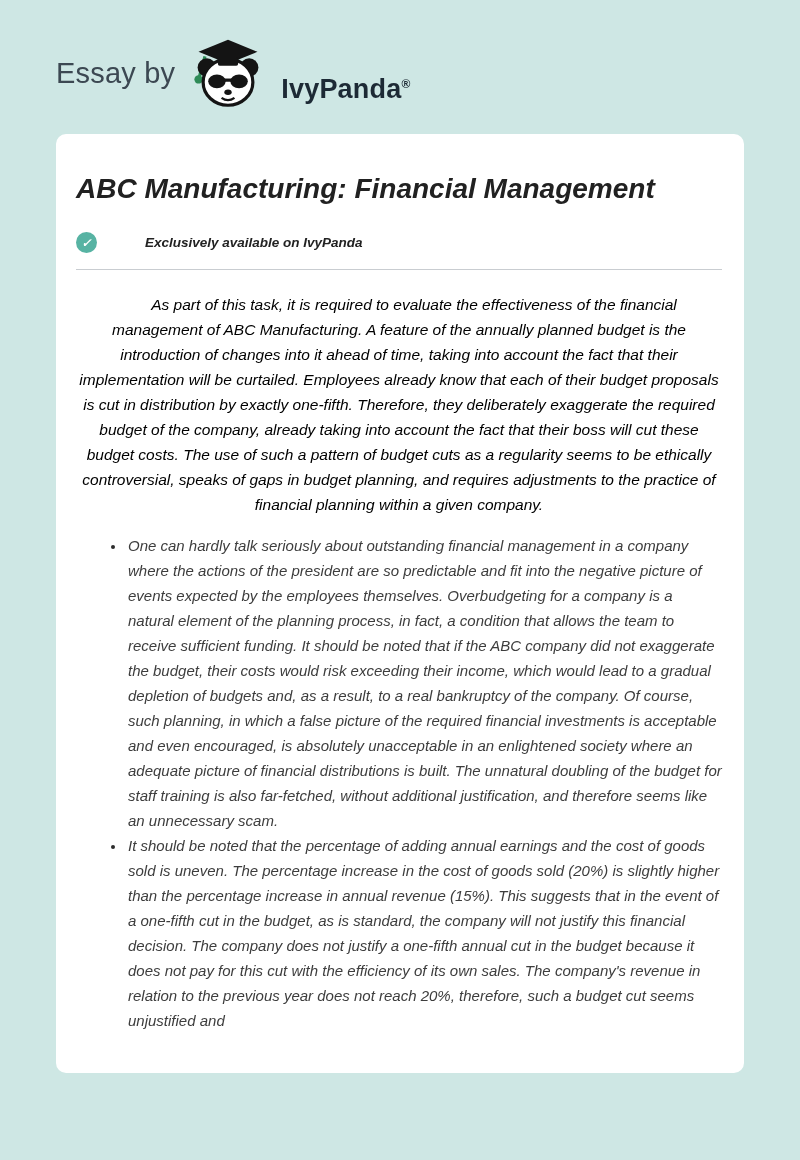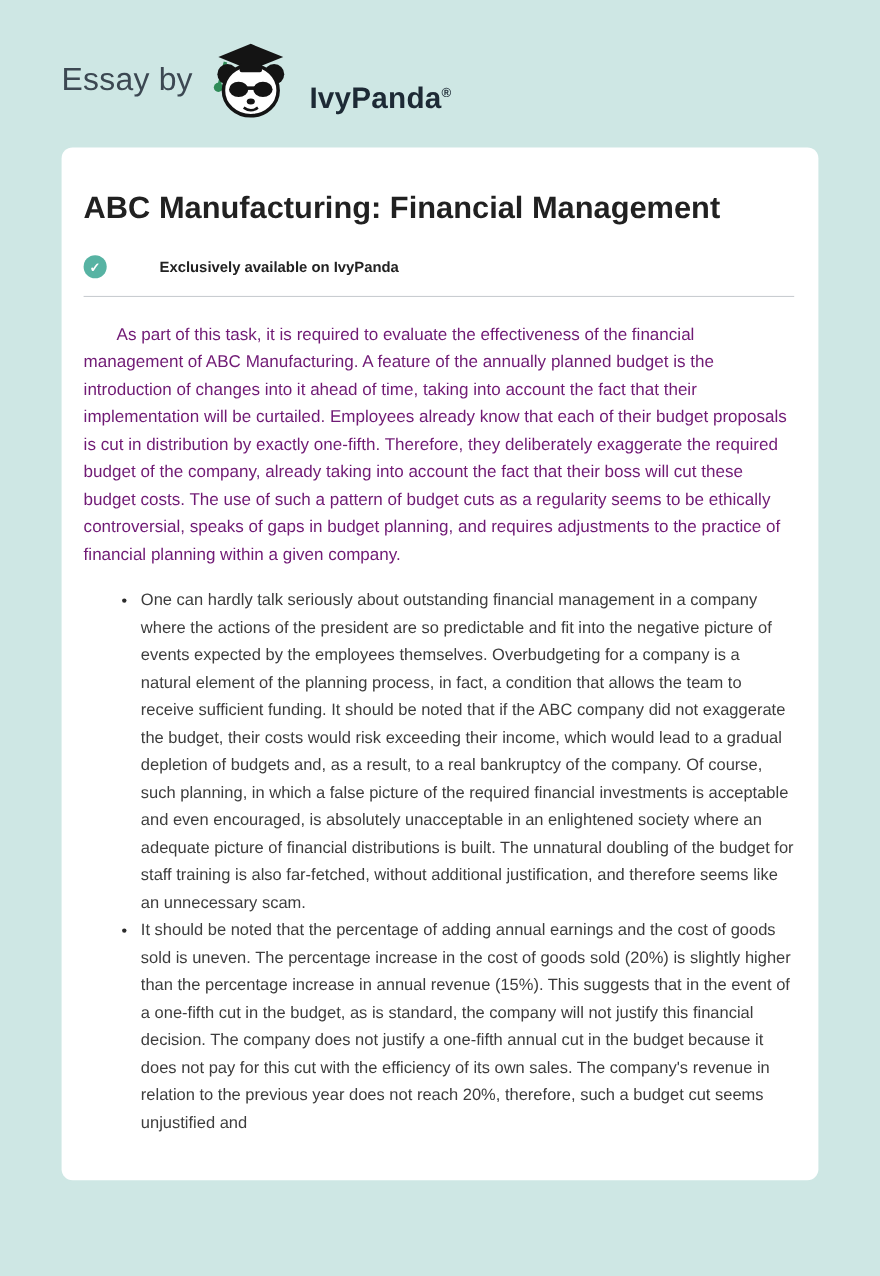--- a/index.html
+++ b/index.html
@@ -43,20 +43,21 @@
     font-weight: 700;
     vertical-align: super;
   }
 
   
   .card {
     margin: 26px 56px 0 56px;
     background: #ffffff;
     border-radius: 10px;
     padding: 28px 22px 40px 20px;
+    font-style: italic;
   }
   .essay-title {
     margin: 6px 0 22px 0;
     max-width: 580px;
     font-size: 28px;
     line-height: 1.5;
     font-weight: 700;
     color: #212121;
   }
   .badge {
@@ -86,22 +87,23 @@
   }
   .divider {
     border: none;
     border-top: 1px solid #c9cdd1;
     margin: 14px 0 22px 0;
   }
   .intro {
     margin: 0 0 16px 0;
     font-size: 15.5px;
     line-height: 25px;
-    color: #701a75;
+    color: #000000;
     text-indent: 30px;
+    text-align: center;
   }
   .bullet-list {
     margin: 16px 0 0 0;
     padding: 0 0 0 50px;
   }
   .bullet-list li {
     font-size: 15px;
     line-height: 25px;
     color: #3d3d3d;
     padding-left: 2px;

